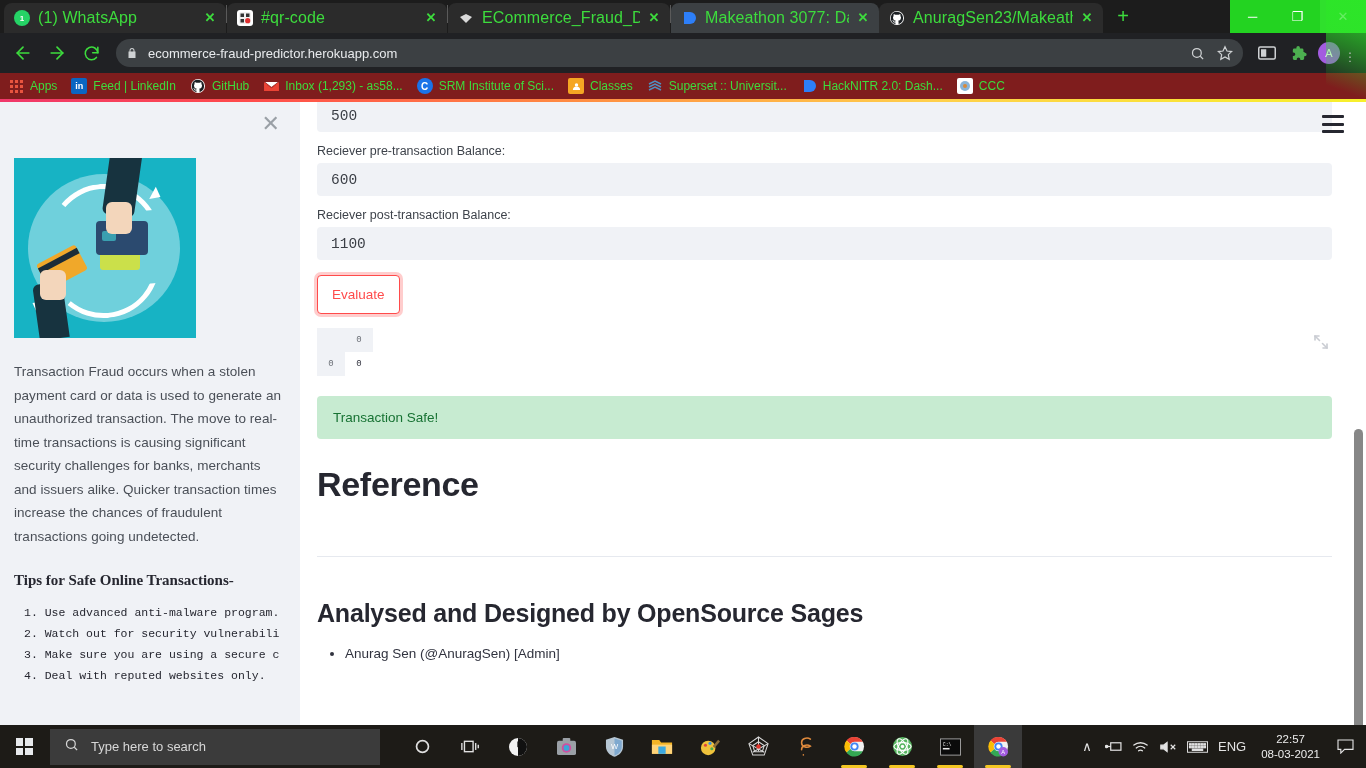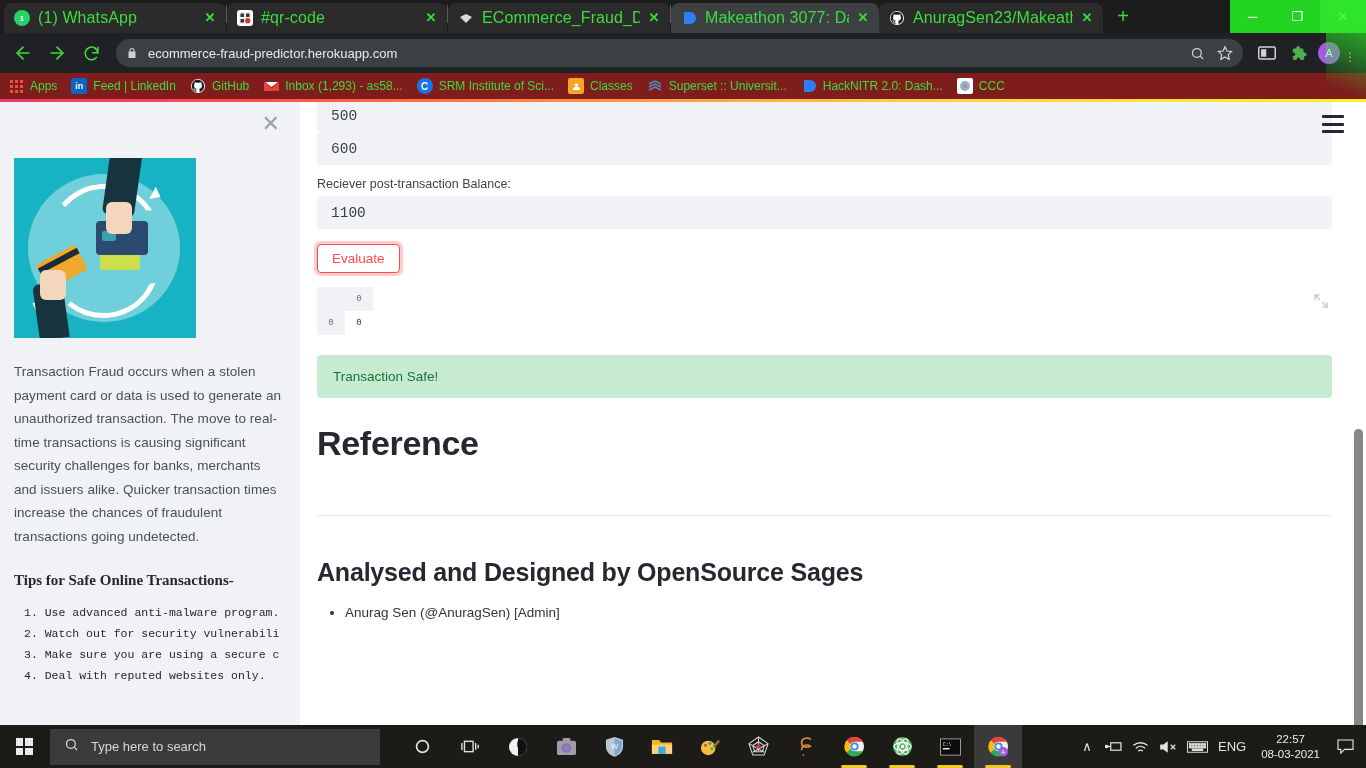--- a/index.html
+++ b/index.html
@@ -375,21 +375,21 @@
     font-size: 14.5px;
     color: #3b3f46;
     font-family: "Liberation Mono", monospace;
   }
   .field-box.first { border-radius: 0 0 4px 4px; margin-top: 0; }
 
   .eval-btn {
     margin-top: 15px;
     display: inline-flex;
     align-items: center; justify-content: center;
-    height: 29px;
+    height: 39px;
     padding: 0 14px;
     background: #ffffff;
     border: 1px solid #ff4b4b;
     border-radius: 4px;
     color: #ff4b4b;
     font-size: 13.5px;
     box-shadow: 0 0 0 3px rgba(255,75,75,0.28);
   }
 
   .df-wrap {
@@ -779,20 +779,21 @@
     <div class="main">
 
       <div class="hamburger">
         <i></i>
           <i></i>
           <i></i>
       </div>
 
       <div class="field-box first">500</div>
 
+      <div class="field-label">Reciever pre-transaction Balance:</div>
       <div class="field-box">600</div>
 
       <div class="field-label">Reciever post-transaction Balance:</div>
       <div class="field-box">1100</div>
 
       <div><span class="eval-btn">Evaluate</span></div>
 
       <div class="df-wrap">
         <table class="df">
           <tbody>

